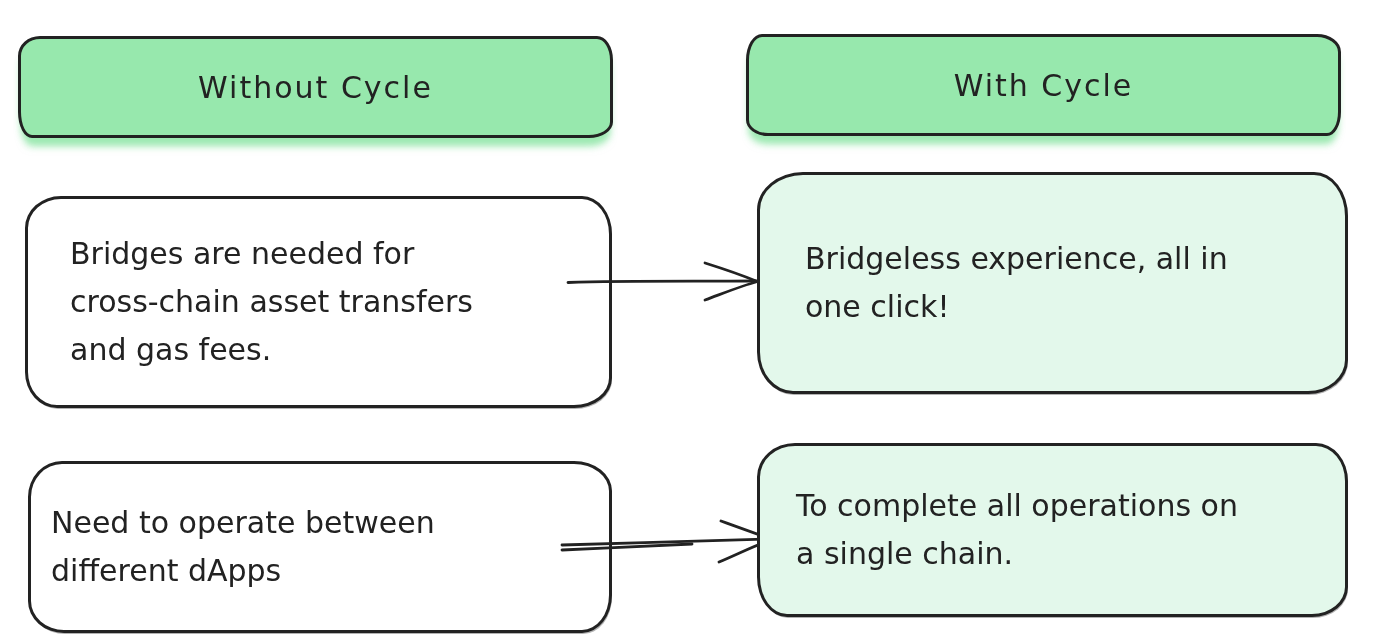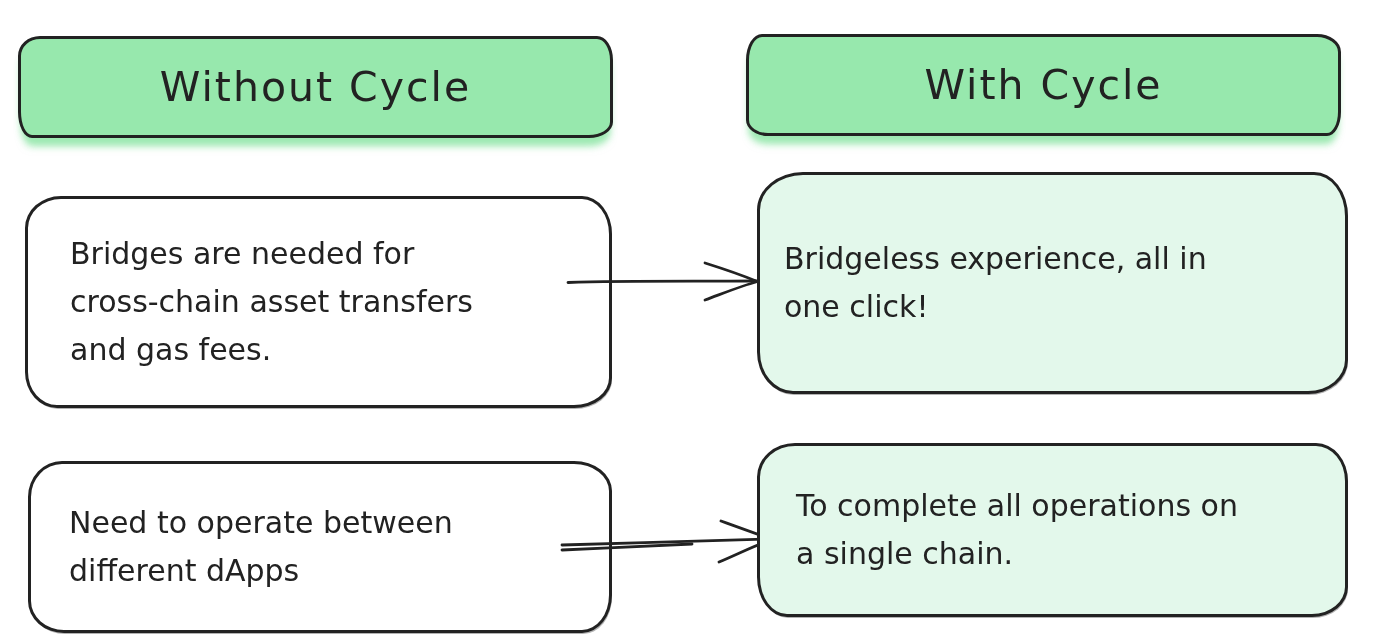--- a/index.html
+++ b/index.html
@@ -21,21 +21,21 @@
   }
 
   
   .hdr {
     position: absolute;
     display: flex;
     align-items: center;
     justify-content: center;
     background: var(--header-green, #97e8ad);
     border: 3px solid var(--ink, #222);
-    font-size: 41px;
+    font-size: 30px;
     letter-spacing: 2px;
     font-weight: 500;
     
     box-shadow: 0 10px 7px -3px rgba(151, 232, 173, 0.9),
                 0 13px 10px -6px rgba(151, 232, 173, 0.55);
   }
   #hdr-left {
     left: 18px; top: 36px; width: 589px; height: 96px;
     border-radius: 22px 16px 24px 14px / 20px 24px 16px 26px;
   }
@@ -64,27 +64,27 @@
   #card-l1 {
     left: 25px; top: 172px; width: 581px; height: 206px;
     border-radius: 36px 30px 38px 32px / 32px 38px 30px 36px;
   }
   #card-l1 .txt { padding-left: 42px; padding-right: 20px; }
 
   #card-r1 {
     left: 757px; top: 172px; width: 585px; height: 216px;
     border-radius: 46px 34px 40px 36px / 38px 44px 34px 42px;
   }
-  #card-r1 .txt { padding-left: 24px; padding-right: 20px; }
+  #card-r1 .txt { padding-left: 45px; padding-right: 20px; }
 
   #card-l2 {
     left: 28px; top: 437px; width: 578px; height: 166px;
     border-radius: 34px 38px 30px 36px / 36px 30px 38px 32px;
   }
-  #card-l2 .txt { padding-left: 38px; padding-right: 20px; }
+  #card-l2 .txt { padding-left: 20px; padding-right: 20px; }
 
   #card-r2 {
     left: 757px; top: 443px; width: 585px; height: 168px;
     border-radius: 38px 32px 36px 30px / 34px 38px 30px 40px;
   }
   #card-r2 .txt { padding-left: 36px; padding-right: 20px; }
 
   
   .arrow {
     position: absolute;

